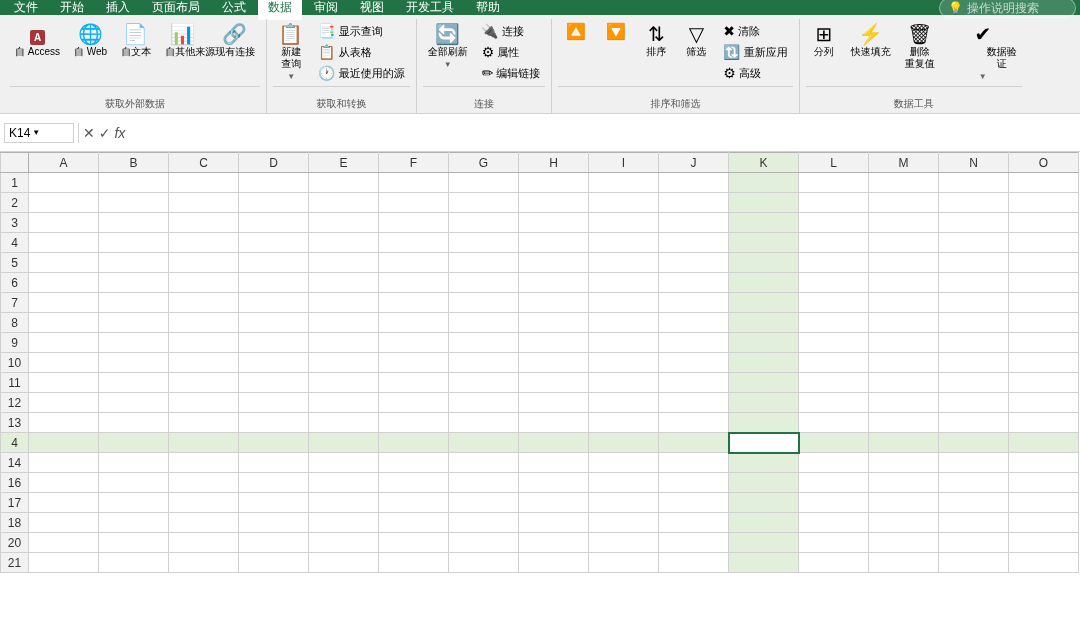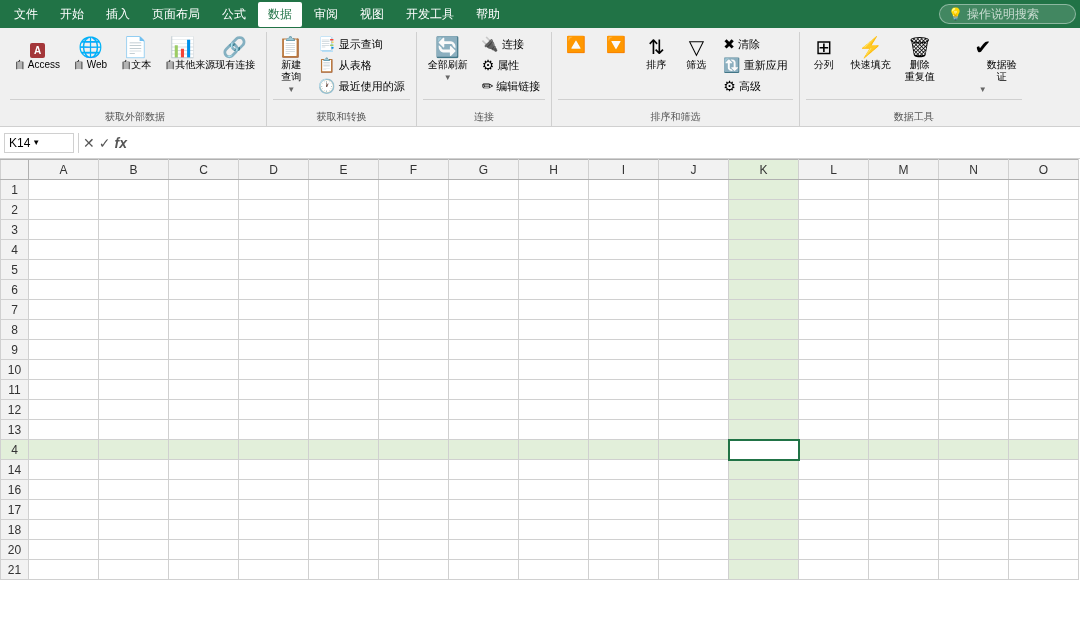--- a/index.html
+++ b/index.html
@@ -4,21 +4,21 @@
   <style>
     * { box-sizing: border-box; margin: 0; padding: 0; }
     body { font-family: 'Microsoft YaHei', '微软雅黑', Arial, sans-serif; font-size: 12px; background: #fff; overflow: hidden; }
 
     
     .menu-bar {
       background: #217346;
       color: #fff;
       display: flex;
       align-items: center;
-      height: 28px;
+      height: 15px;
       padding: 0 4px;
       gap: 2px;
     }
     .menu-item {
       padding: 4px 10px;
       cursor: pointer;
       border-radius: 2px;
       font-size: 12px;
       white-space: nowrap;
     }
@@ -104,21 +104,21 @@
     .ribbon-btn-col {
       display: flex;
       flex-direction: column;
       gap: 1px;
     }
 
     
     .formula-bar {
       display: flex;
       align-items: center;
-      height: 32px;
+      height: 38px;
       border-bottom: 1px solid #d0d0d0;
       background: #fff;
       padding: 0 4px;
       gap: 2px;
     }
     .cell-ref-box {
       width: 70px;
       border: 1px solid #d0d0d0;
       height: 20px;
       padding: 1px 4px;
@@ -416,21 +416,21 @@
 
 <div class="formula-bar">
   <div class="cell-ref-box">
     <span>K14</span>
     <span style="font-size:8px;margin-left:2px;">▼</span>
   </div>
   <div class="formula-divider"></div>
   <div class="formula-icons">
     <span style="cursor:pointer;color:#555;">✕</span>
     <span style="cursor:pointer;color:#555;">✓</span>
-    <span style="cursor:pointer;color:#555;font-style:italic;font-weight:bold;">fx</span>
+    <span style="cursor:pointer;color:#555;font-style:italic;font-weight:normal;">fx</span>
   </div>
   <input class="formula-input" type="text" value="" style="">
 </div>
 
 <div class="spreadsheet">
   <div class="sheet-table-wrapper">
     <table class="sheet" id="sheet-table">
     <thead>
           <tr>
             <th class="corner-header"></th>

